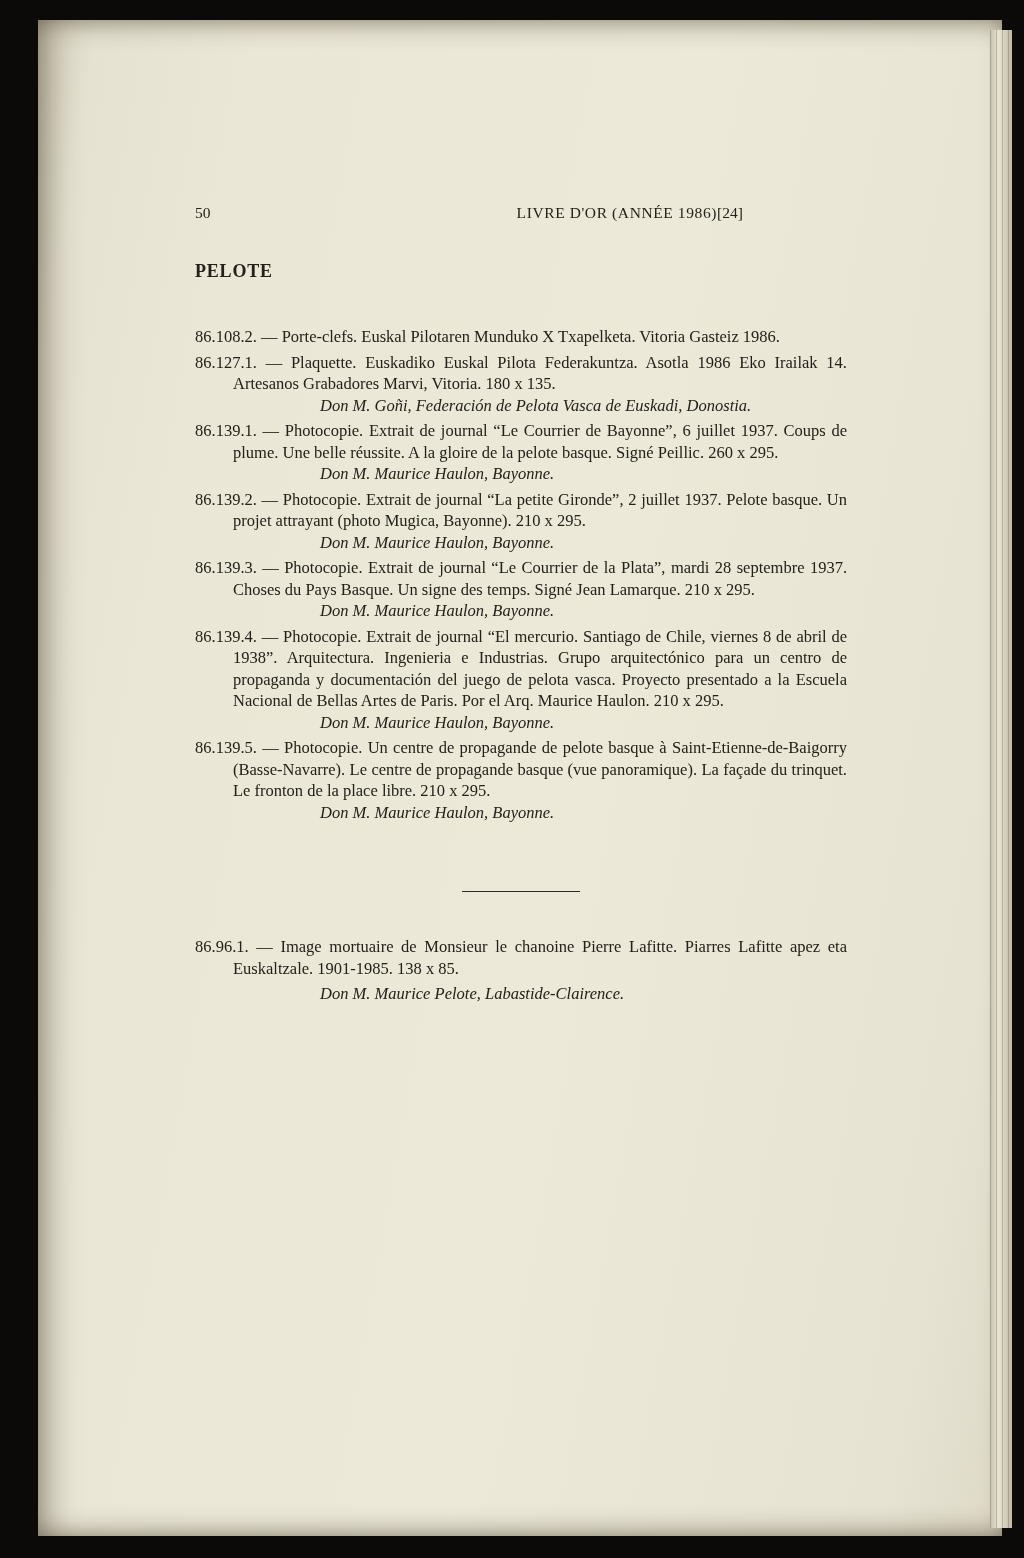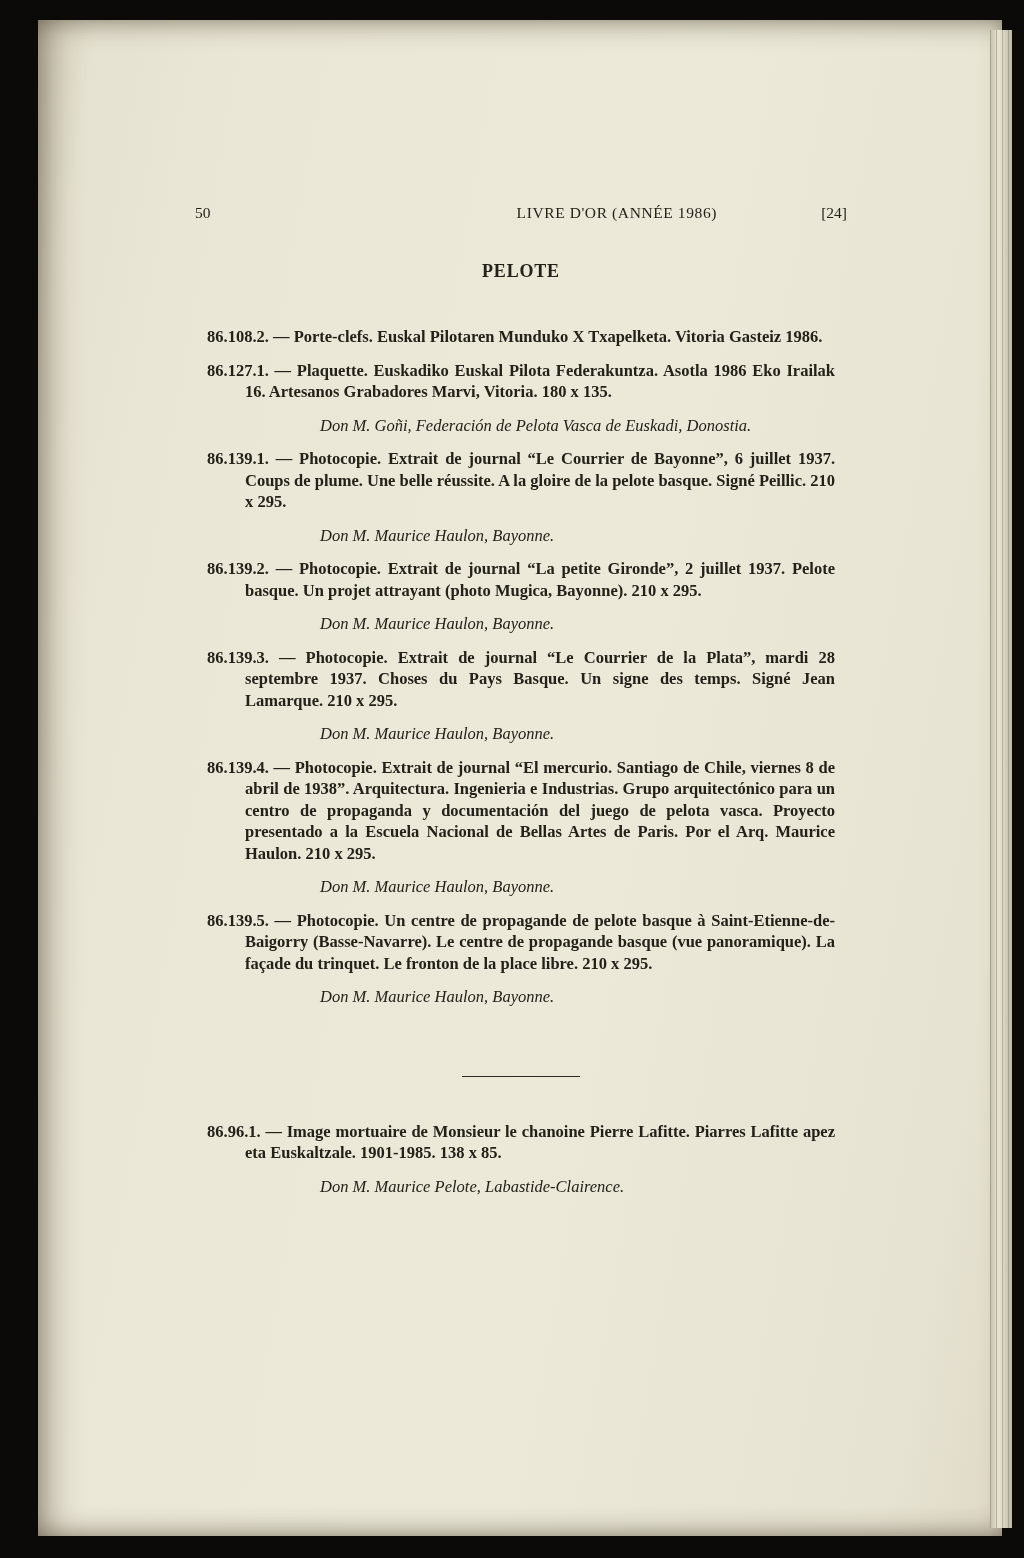--- a/index.html
+++ b/index.html
@@ -35,40 +35,39 @@
     line-height:21.5px;
   }
   .header {
     display:flex;
     margin-top:183px;
     font-size:15.5px;
     line-height:20px;
   }
   .header .pageno { width:130px; }
   .header .title  { flex:1; text-align:right; letter-spacing:0.6px; }
-  .header .ref    { width:130px; text-align:right; }
+  .header .ref    { width:130px; text-align:left; }
 
   .section-title {
     margin:37px 0 0 0;
-    text-align:center;
+    text-align:left;
     font-weight:bold;
     font-size:18px;
     letter-spacing:0.8px;
     line-height:22px;
   }
   .section-title.after-divider { margin-top:57px; }
 
   .entries { margin-top:44px; }
   .entry { margin-bottom:4px; }
   .entry .line {
-    margin:12px;
+    margin:0;
     text-align:justify;
     padding-left:38px;
     text-indent:-38px;
-    font-weight:bold;
   }
   .entry .donor {
     margin:0 0 0 125px;
     font-style:italic;
   }
   hr.section-divider {
     border:none;
     border-top:1.5px solid #2e2b24;
     width:118px;
     margin:68px auto 0 auto;
@@ -86,26 +85,26 @@
     </div>
     <div id="sections">
   <section class="section">
     <h2 class="section-title">PELOTE</h2>
     <div class="entries">
   <div class="entry">
     <p class="line"><span class="eid">86.108.2.</span> <span class="edash">—</span> <span class="etext">Porte-clefs. Euskal Pilotaren Munduko X Txapelketa. Vitoria Gasteiz 1986.</span></p>
   </div>
 
   <div class="entry">
-    <p class="line"><span class="eid">86.127.1.</span> <span class="edash">—</span> <span class="etext">Plaquette. Euskadiko Euskal Pilota Federakuntza. Asotla 1986 Eko Irailak 16. Artesanos Grabadores Marvi, Vitoria. 180 x 135.</span></p>
+    <p class="line"><span class="eid">86.127.1.</span> <span class="edash">—</span> <span class="etext">Plaquette. Euskadiko Euskal Pilota Federakuntza. Asotla 1986 Eko Irailak 14. Artesanos Grabadores Marvi, Vitoria. 180 x 135.</span></p>
     <p class="donor">Don M. Goñi, Federación de Pelota Vasca de Euskadi, Donostia.</p>
   </div>
 
   <div class="entry">
-    <p class="line"><span class="eid">86.139.1.</span> <span class="edash">—</span> <span class="etext">Photocopie. Extrait de journal “Le Courrier de Bayonne”, 6 juillet 1937. Coups de plume. Une belle réussite. A la gloire de la pelote basque. Signé Peillic. 210 x 295.</span></p>
+    <p class="line"><span class="eid">86.139.1.</span> <span class="edash">—</span> <span class="etext">Photocopie. Extrait de journal “Le Courrier de Bayonne”, 6 juillet 1937. Coups de plume. Une belle réussite. A la gloire de la pelote basque. Signé Peillic. 260 x 295.</span></p>
     <p class="donor">Don M. Maurice Haulon, Bayonne.</p>
   </div>
 
   <div class="entry">
     <p class="line"><span class="eid">86.139.2.</span> <span class="edash">—</span> <span class="etext">Photocopie. Extrait de journal “La petite Gironde”, 2 juillet 1937. Pelote basque. Un projet attrayant (photo Mugica, Bayonne). 210 x 295.</span></p>
     <p class="donor">Don M. Maurice Haulon, Bayonne.</p>
   </div>
 
   <div class="entry">
     <p class="line"><span class="eid">86.139.3.</span> <span class="edash">—</span> <span class="etext">Photocopie. Extrait de journal “Le Courrier de la Plata”, mardi 28 septembre 1937. Choses du Pays Basque. Un signe des temps. Signé Jean Lamarque. 210 x 295.</span></p>

